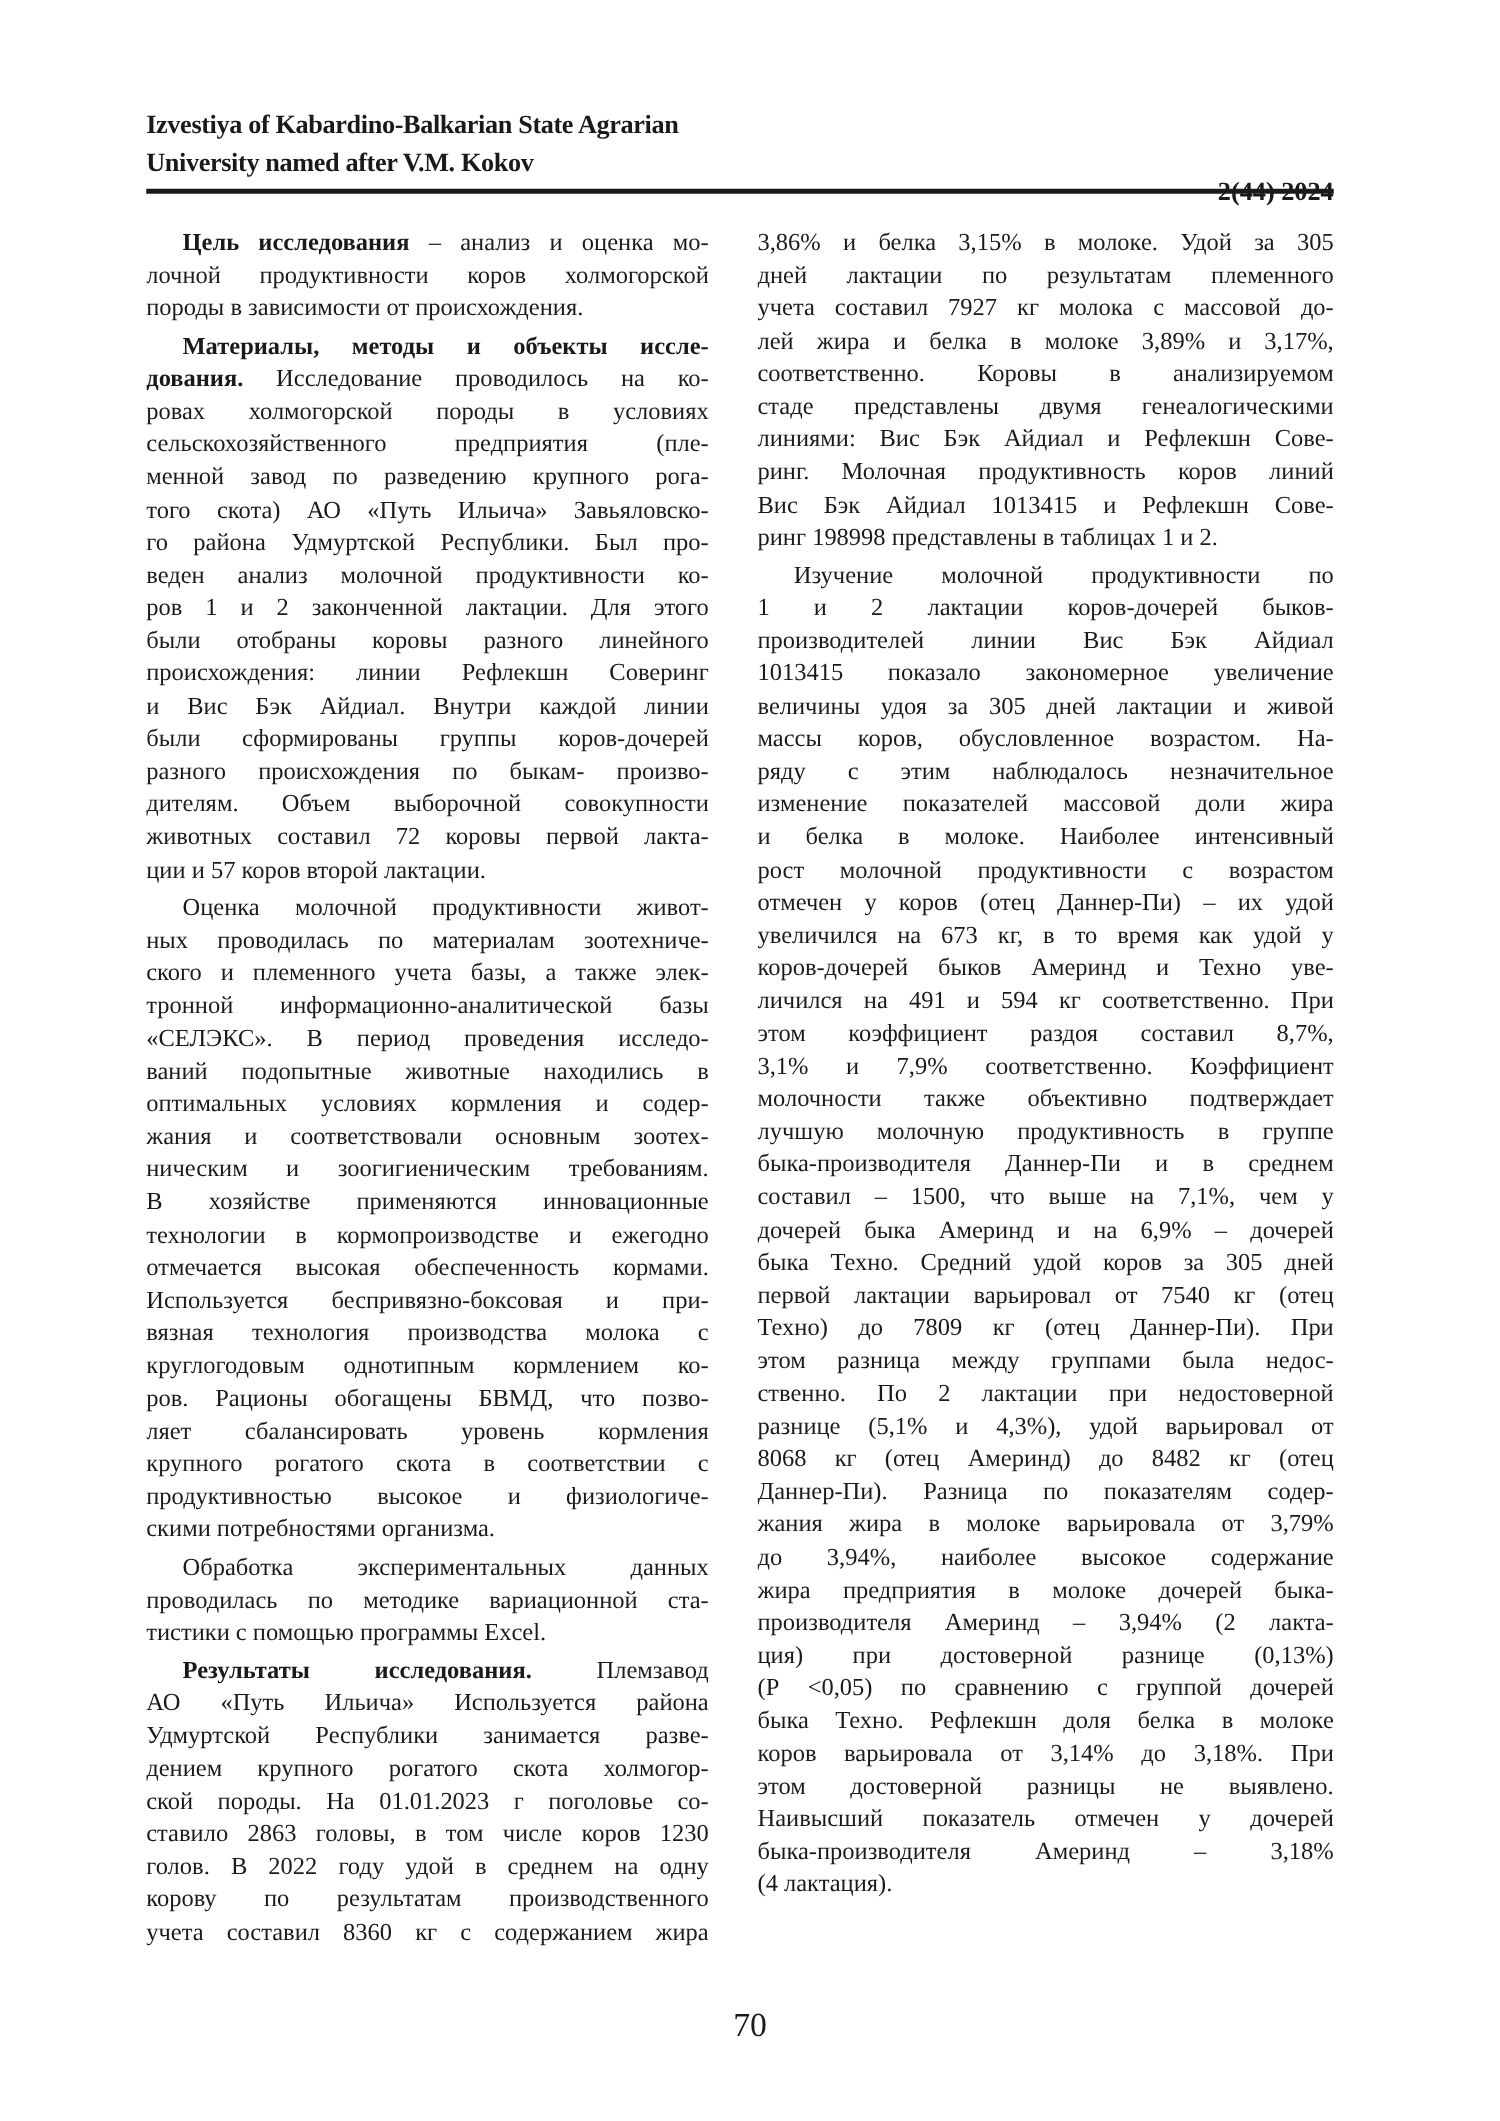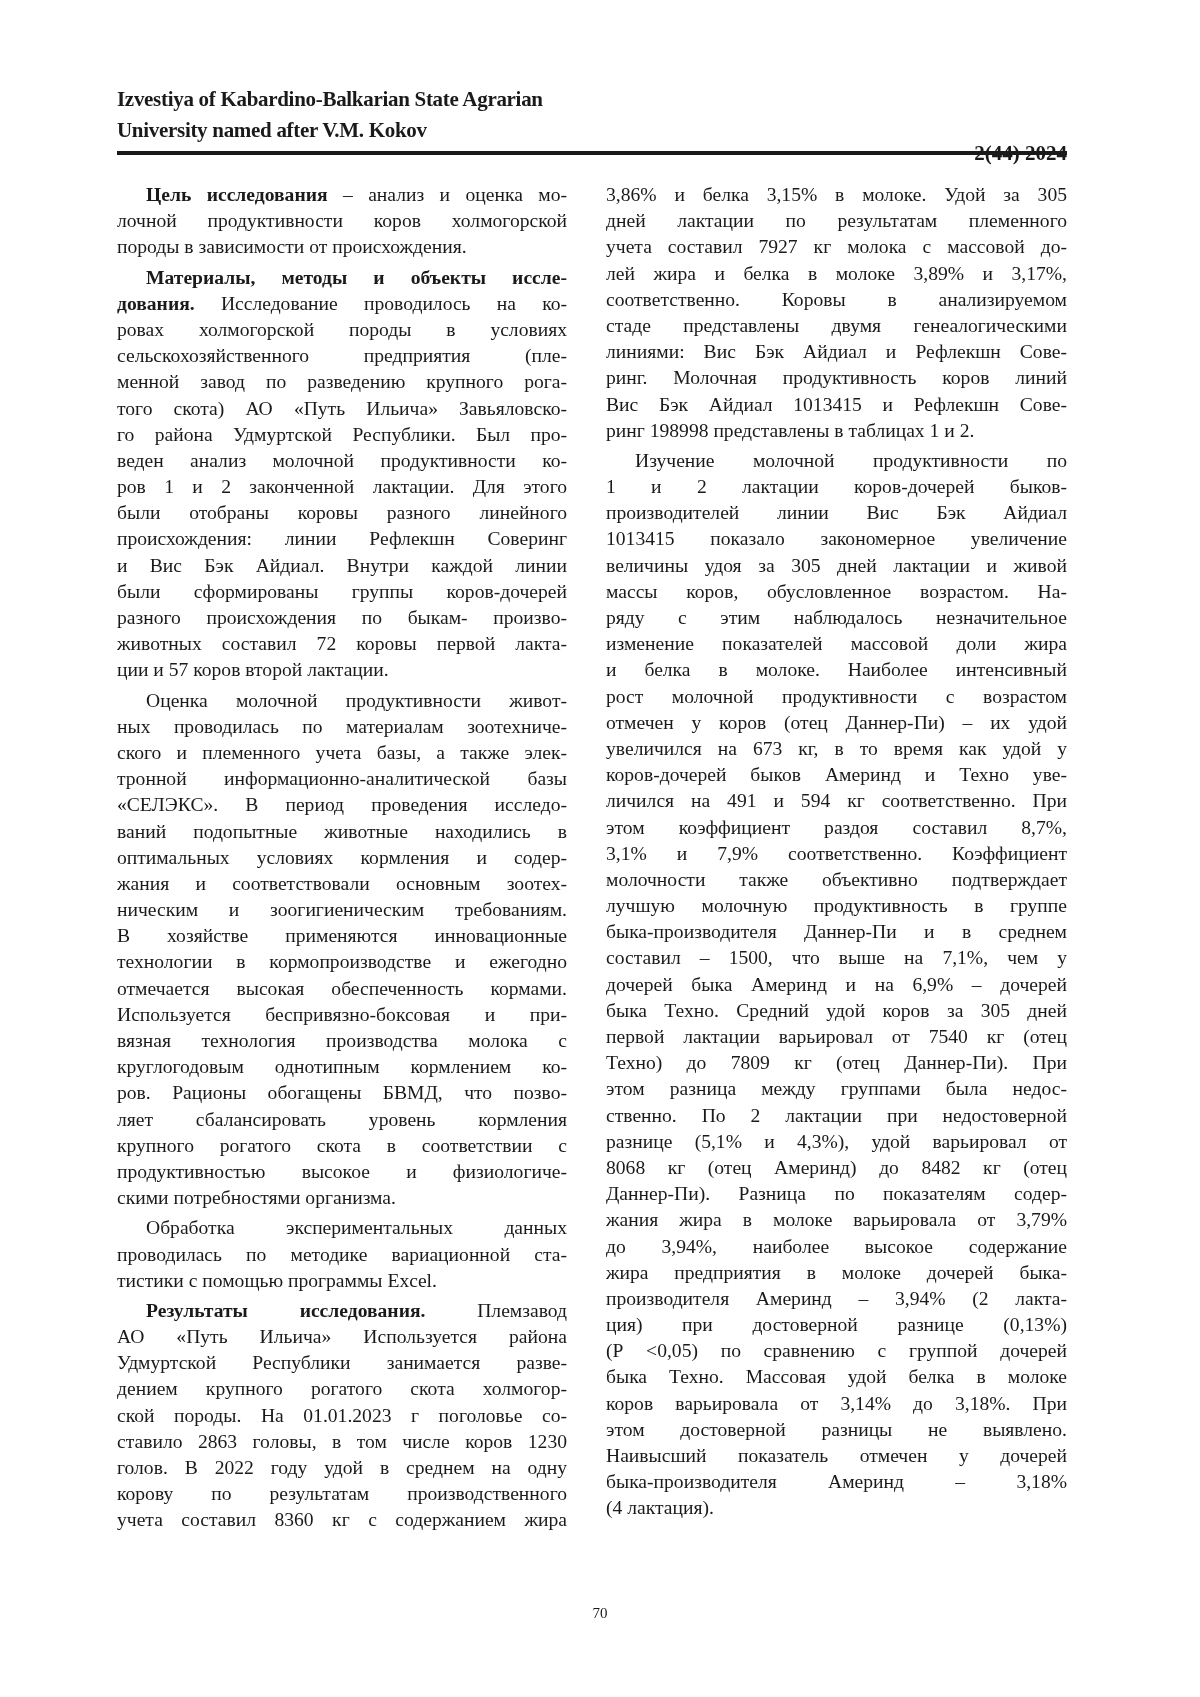--- a/index.html
+++ b/index.html
@@ -10,21 +10,21 @@
   .header .issue { position: absolute; right: 0; top: 31px; font-family: "Liberation Serif", serif; font-weight: bold; font-size: 21px; line-height: 31px; margin-top: 23px; }
   .header-rule { position: absolute; left: 117px; top: 139px; width: 950px; height: 4px; background: #1a1a1a; }
   .col { position: absolute; top: 170px; font-family: "Liberation Serif", serif; font-size: 19.6px; }
   .col-left { left: 117px; width: 450px; }
   .col-right { left: 606px; width: 461px; }
   .ln { height: 26.2px; line-height: 26.2px; white-space: nowrap; text-align: justify; text-align-last: justify; overflow: hidden; }
   .ln.last { text-align-last: left; }
   .ln.indent { padding-left: 29px; }
   .gap { height: 4px; }
   b { font-weight: bold; }
-  .pagenum { position: absolute; left: 0; width: 1200px; top: 1593px; text-align: center; font-family: "Liberation Serif", serif; font-size: 15px; }
+  .pagenum { position: absolute; left: 0; width: 1200px; top: 1593px; text-align: center; font-family: "Liberation Serif", serif; font-size: 27px; }
 </style>
 </head>
 <body>
 
 <div class="page">
 
   <div class="header">
     <div class="line">Izvestiya of Kabardino-Balkarian State Agrarian</div>
     <div class="line">University named after V.M. Kokov</div>
     <div class="issue">2(44) 2024</div>
@@ -48,20 +48,21 @@
       <div class="ln">менной завод по разведению крупного рога-</div>
       <div class="ln">того скота) АО «Путь Ильича» Завьяловско-</div>
       <div class="ln">го района Удмуртской Республики. Был про-</div>
       <div class="ln">веден анализ молочной продуктивности ко-</div>
       <div class="ln">ров 1 и 2 законченной лактации. Для этого</div>
       <div class="ln">были отобраны коровы разного линейного</div>
       <div class="ln">происхождения: линии Рефлекшн Соверинг</div>
       <div class="ln">и Вис Бэк Айдиал. Внутри каждой линии</div>
       <div class="ln">были сформированы группы коров-дочерей</div>
       <div class="ln">разного происхождения по быкам- произво-</div>
+      <div class="ln">дителям. Объем выборочной совокупности</div>
       <div class="ln">животных составил 72 коровы первой лакта-</div>
       <div class="ln last">ции и 57 коров второй лактации.</div>
     </div>
     <div class="gap"></div>
 
     <div>
       <div class="ln indent">Оценка молочной продуктивности живот-</div>
       <div class="ln">ных проводилась по материалам зоотехниче-</div>
       <div class="ln">ского и племенного учета базы, а также элек-</div>
       <div class="ln">тронной информационно-аналитической базы</div>
@@ -147,21 +148,21 @@
       <div class="ln">ственно. По 2 лактации при недостоверной</div>
       <div class="ln">разнице (5,1% и 4,3%), удой варьировал от</div>
       <div class="ln">8068 кг (отец Америнд) до 8482 кг (отец</div>
       <div class="ln">Даннер-Пи). Разница по показателям содер-</div>
       <div class="ln">жания жира в молоке варьировала от 3,79%</div>
       <div class="ln">до 3,94%, наиболее высокое содержание</div>
       <div class="ln">жира предприятия в молоке дочерей быка-</div>
       <div class="ln">производителя Америнд – 3,94% (2 лакта-</div>
       <div class="ln">ция) при достоверной разнице (0,13%)</div>
       <div class="ln">(Р &lt;0,05) по сравнению с группой дочерей</div>
-      <div class="ln">быка Техно. Массовая удой белка в молоке</div>
+      <div class="ln">быка Техно. Рефлекшн доля белка в молоке</div>
       <div class="ln">коров варьировала от 3,14% до 3,18%. При</div>
       <div class="ln">этом достоверной разницы не выявлено.</div>
       <div class="ln">Наивысший показатель отмечен у дочерей</div>
       <div class="ln">быка-производителя Америнд – 3,18%</div>
       <div class="ln last">(4 лактация).</div>
     </div>
   </div>
 
   <div class="pagenum">70</div>
 </div>

